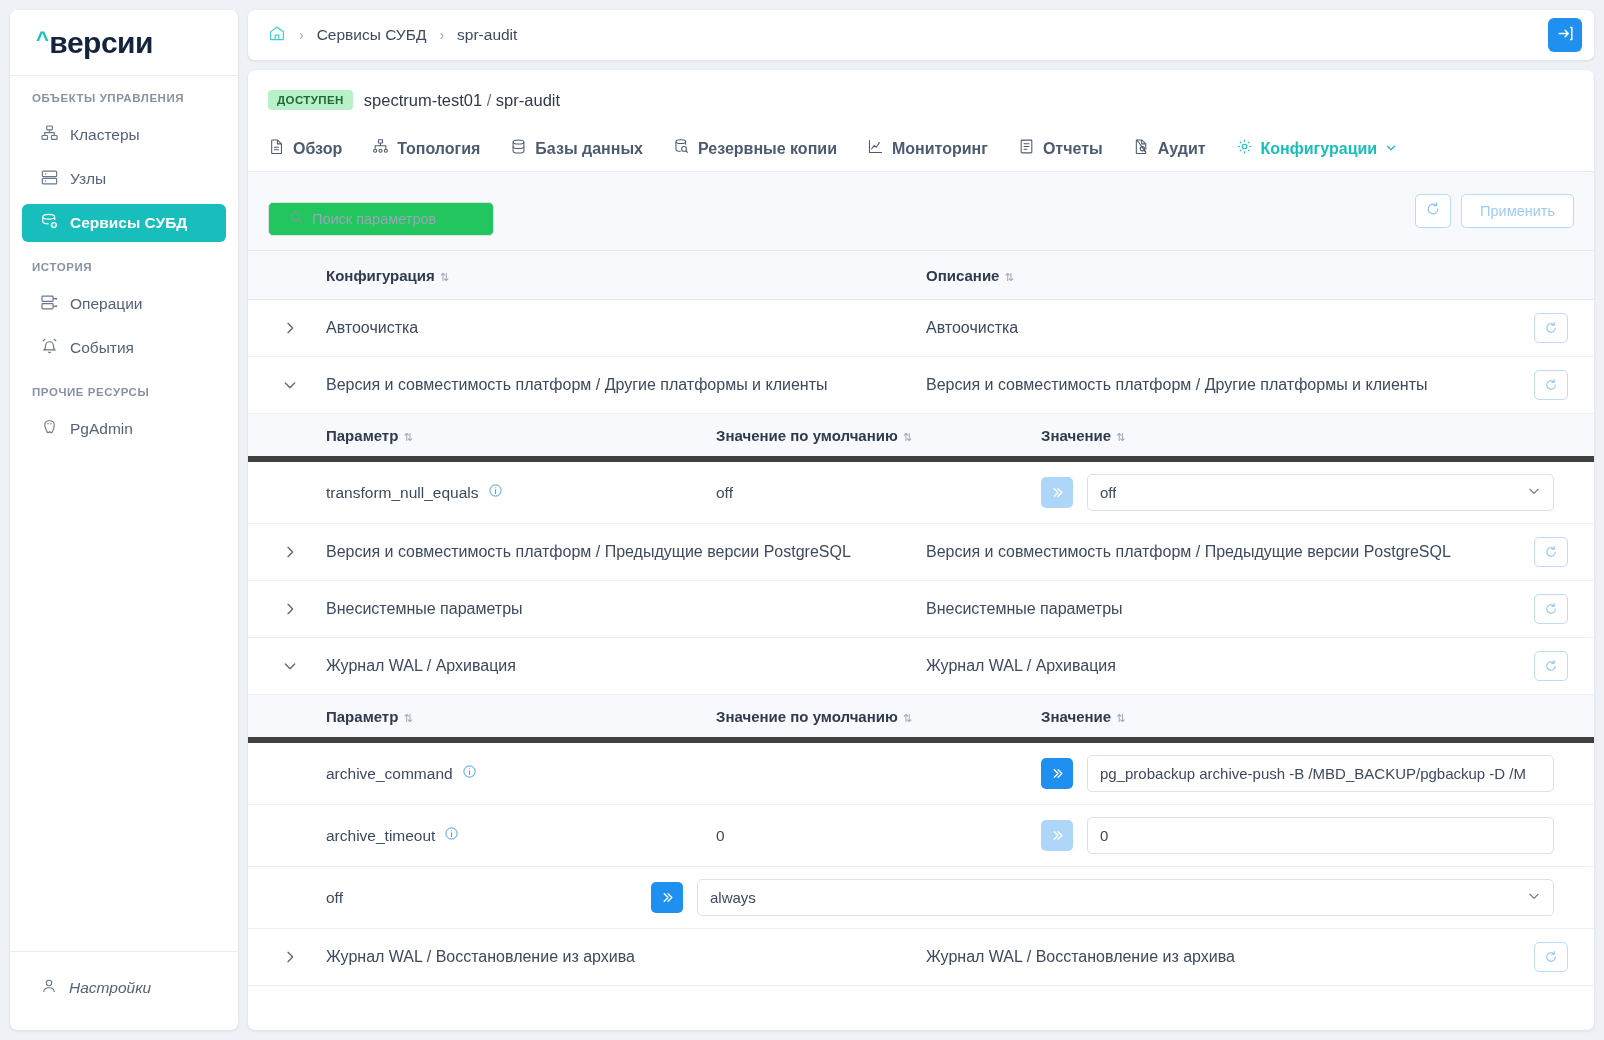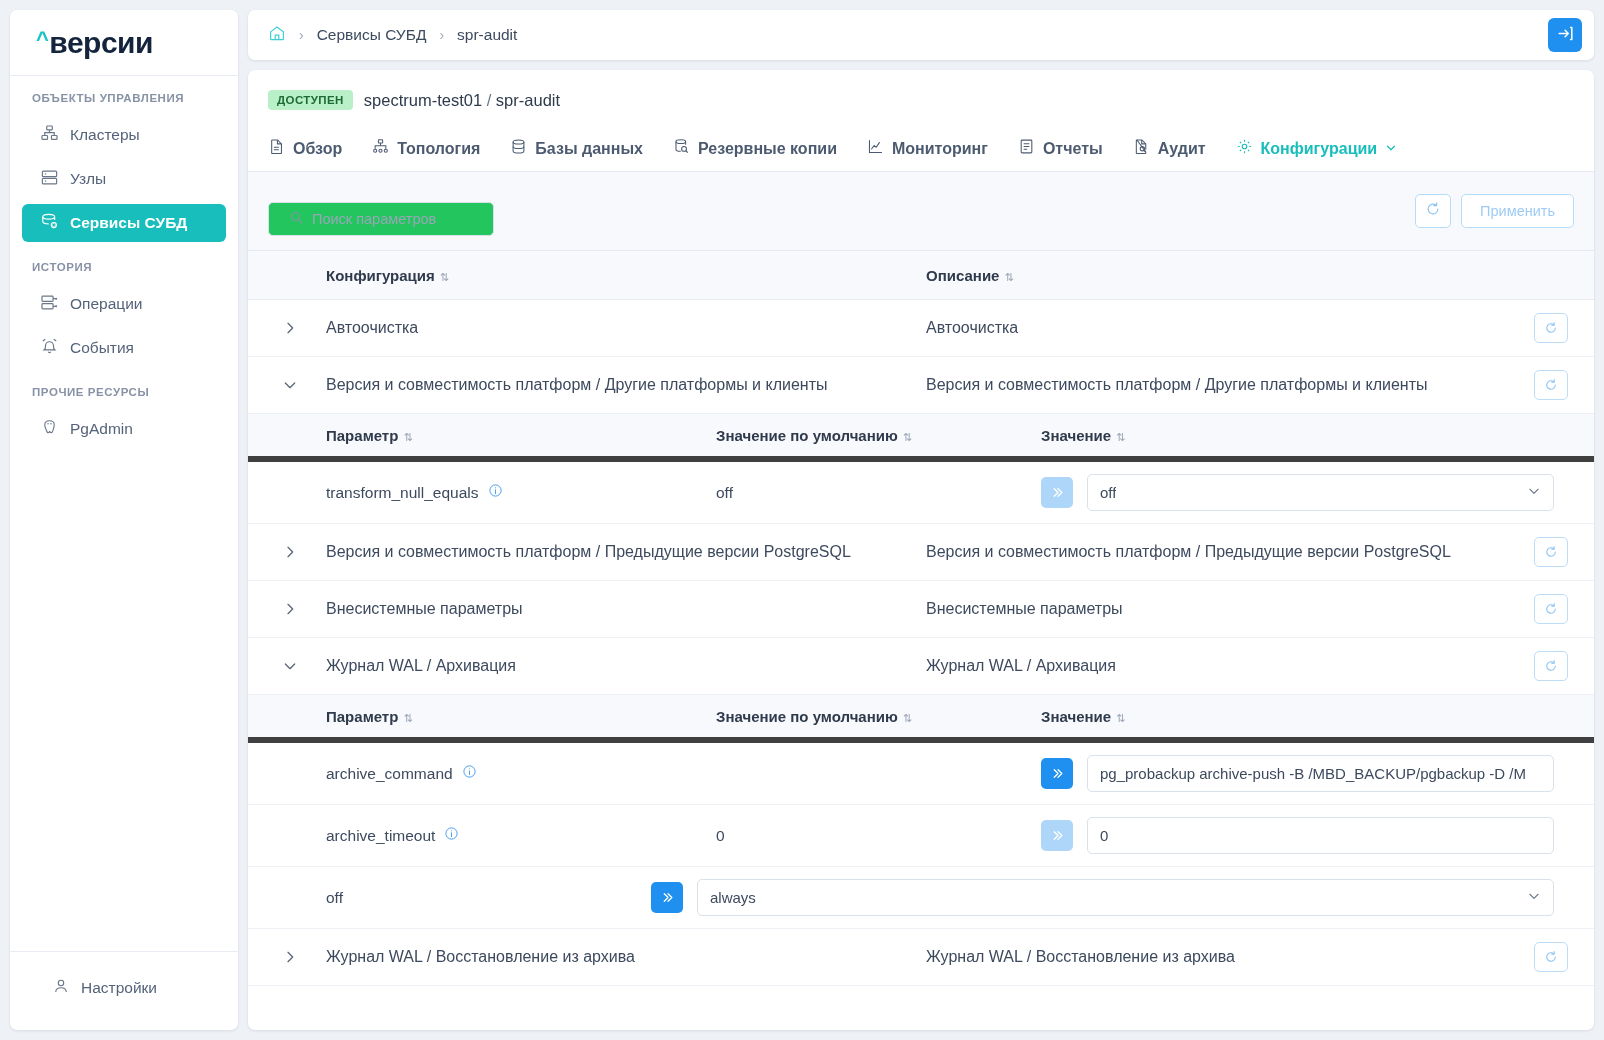--- a/index.html
+++ b/index.html
@@ -58,21 +58,22 @@
   }
   .nav-item.active {
     background: #17bebb;
     color: #ffffff;
     font-weight: 600;
   }
   .nav-item svg { flex: 0 0 auto; }
   .nav-spacer { flex: 1 1 auto; }
   .settings-wrap {
     border-top: 1px solid #e9edf3;
-    padding: 14px 0 20px 12px;
+    padding: 14px 0 20px 0;
+    font-style: italic;
   }
 
   
   .main {
     flex: 1 1 auto;
     display: flex; flex-direction: column;
     gap: 10px;
     min-width: 0;
     height: 1020px;
   }

